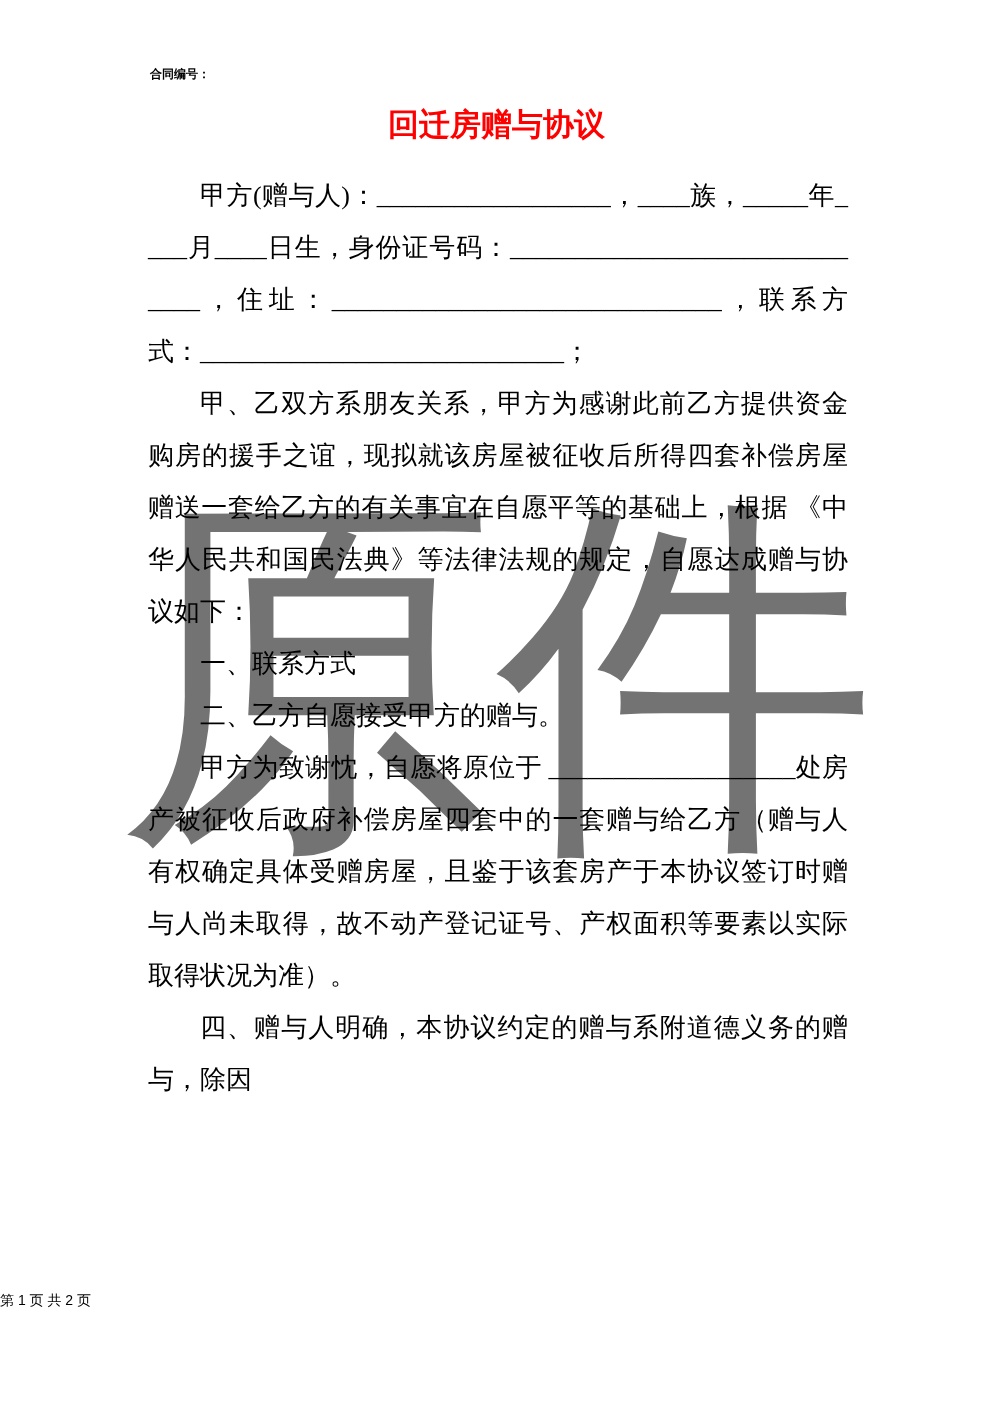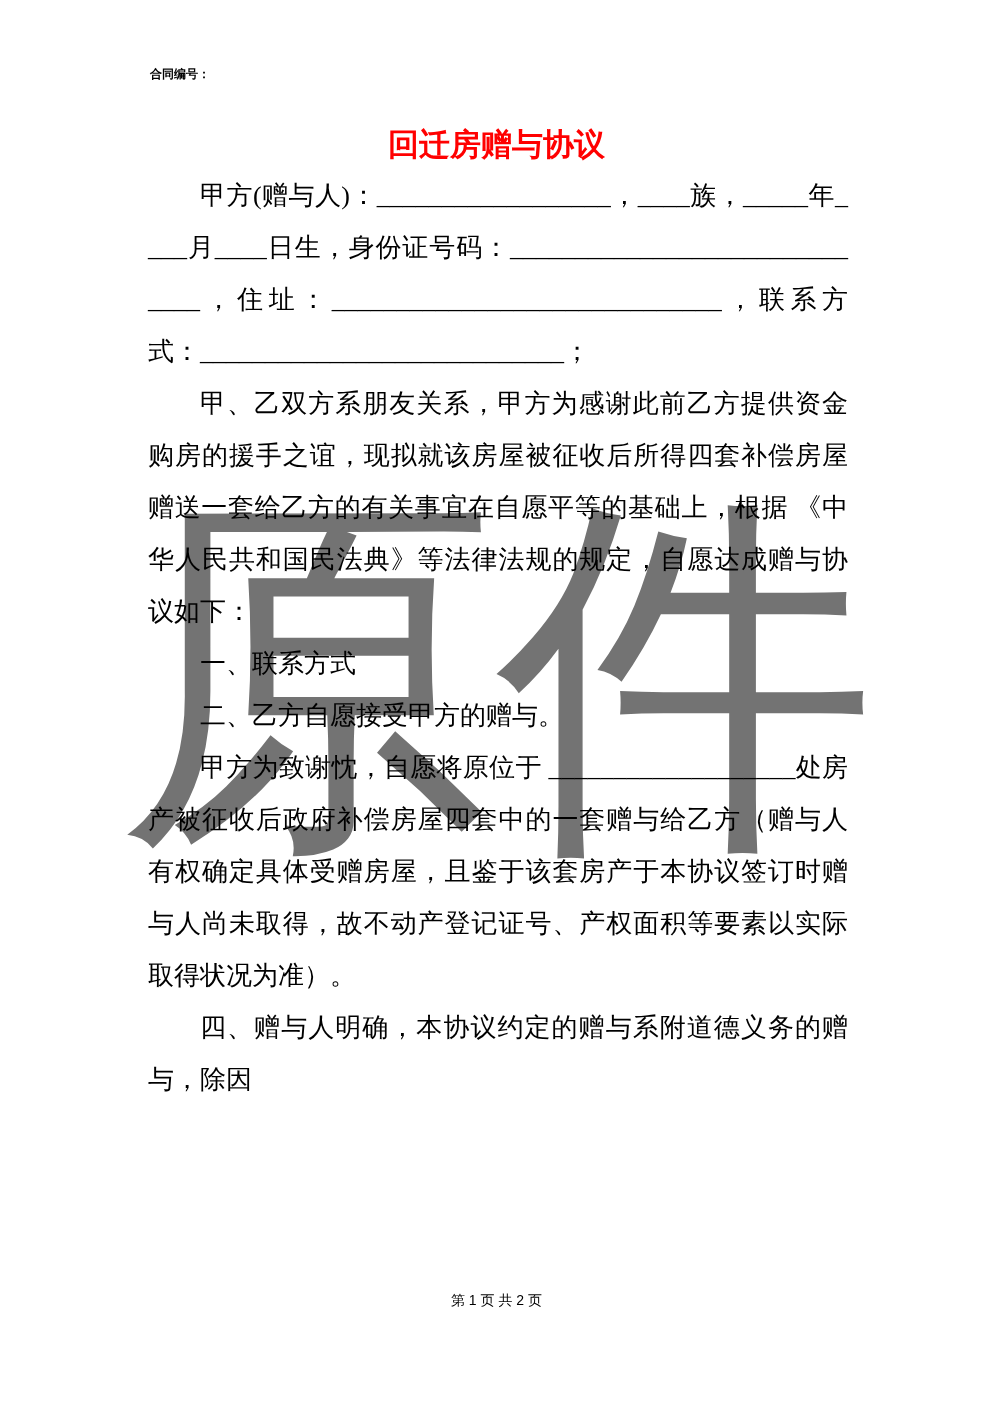--- a/index.html
+++ b/index.html
@@ -25,21 +25,21 @@
   .contract-no{
     position:absolute;
     left:150px;top:66px;
     font-size:12px;
     font-weight:bold;
     font-family:"Liberation Sans","DejaVu Sans",sans-serif;
     z-index:2;
   }
   .doc-title{
     position:absolute;
-    top:124px;left:0;
+    top:104px;left:0;
     width:100%;
     text-align:center;
     font-size:31px;
     font-weight:bold;
     font-family:"Liberation Sans","DejaVu Sans",sans-serif;
     z-index:2;
     margin:0;
   }
   .content{
     position:absolute;
@@ -53,21 +53,21 @@
   .content p{
     margin:0;
     padding:0;
     text-indent:2em;
     word-break:break-all;
   }
   .footer{
     position:absolute;
     top:1292px;left:0;
     width:100%;
-    text-align:center;
+    text-align:left;
     font-size:14px;
     z-index:2;
     font-family:"Liberation Sans","DejaVu Sans",sans-serif;
   }
 </style>
 </head>
 <body>
 
 <div class="page">
 

